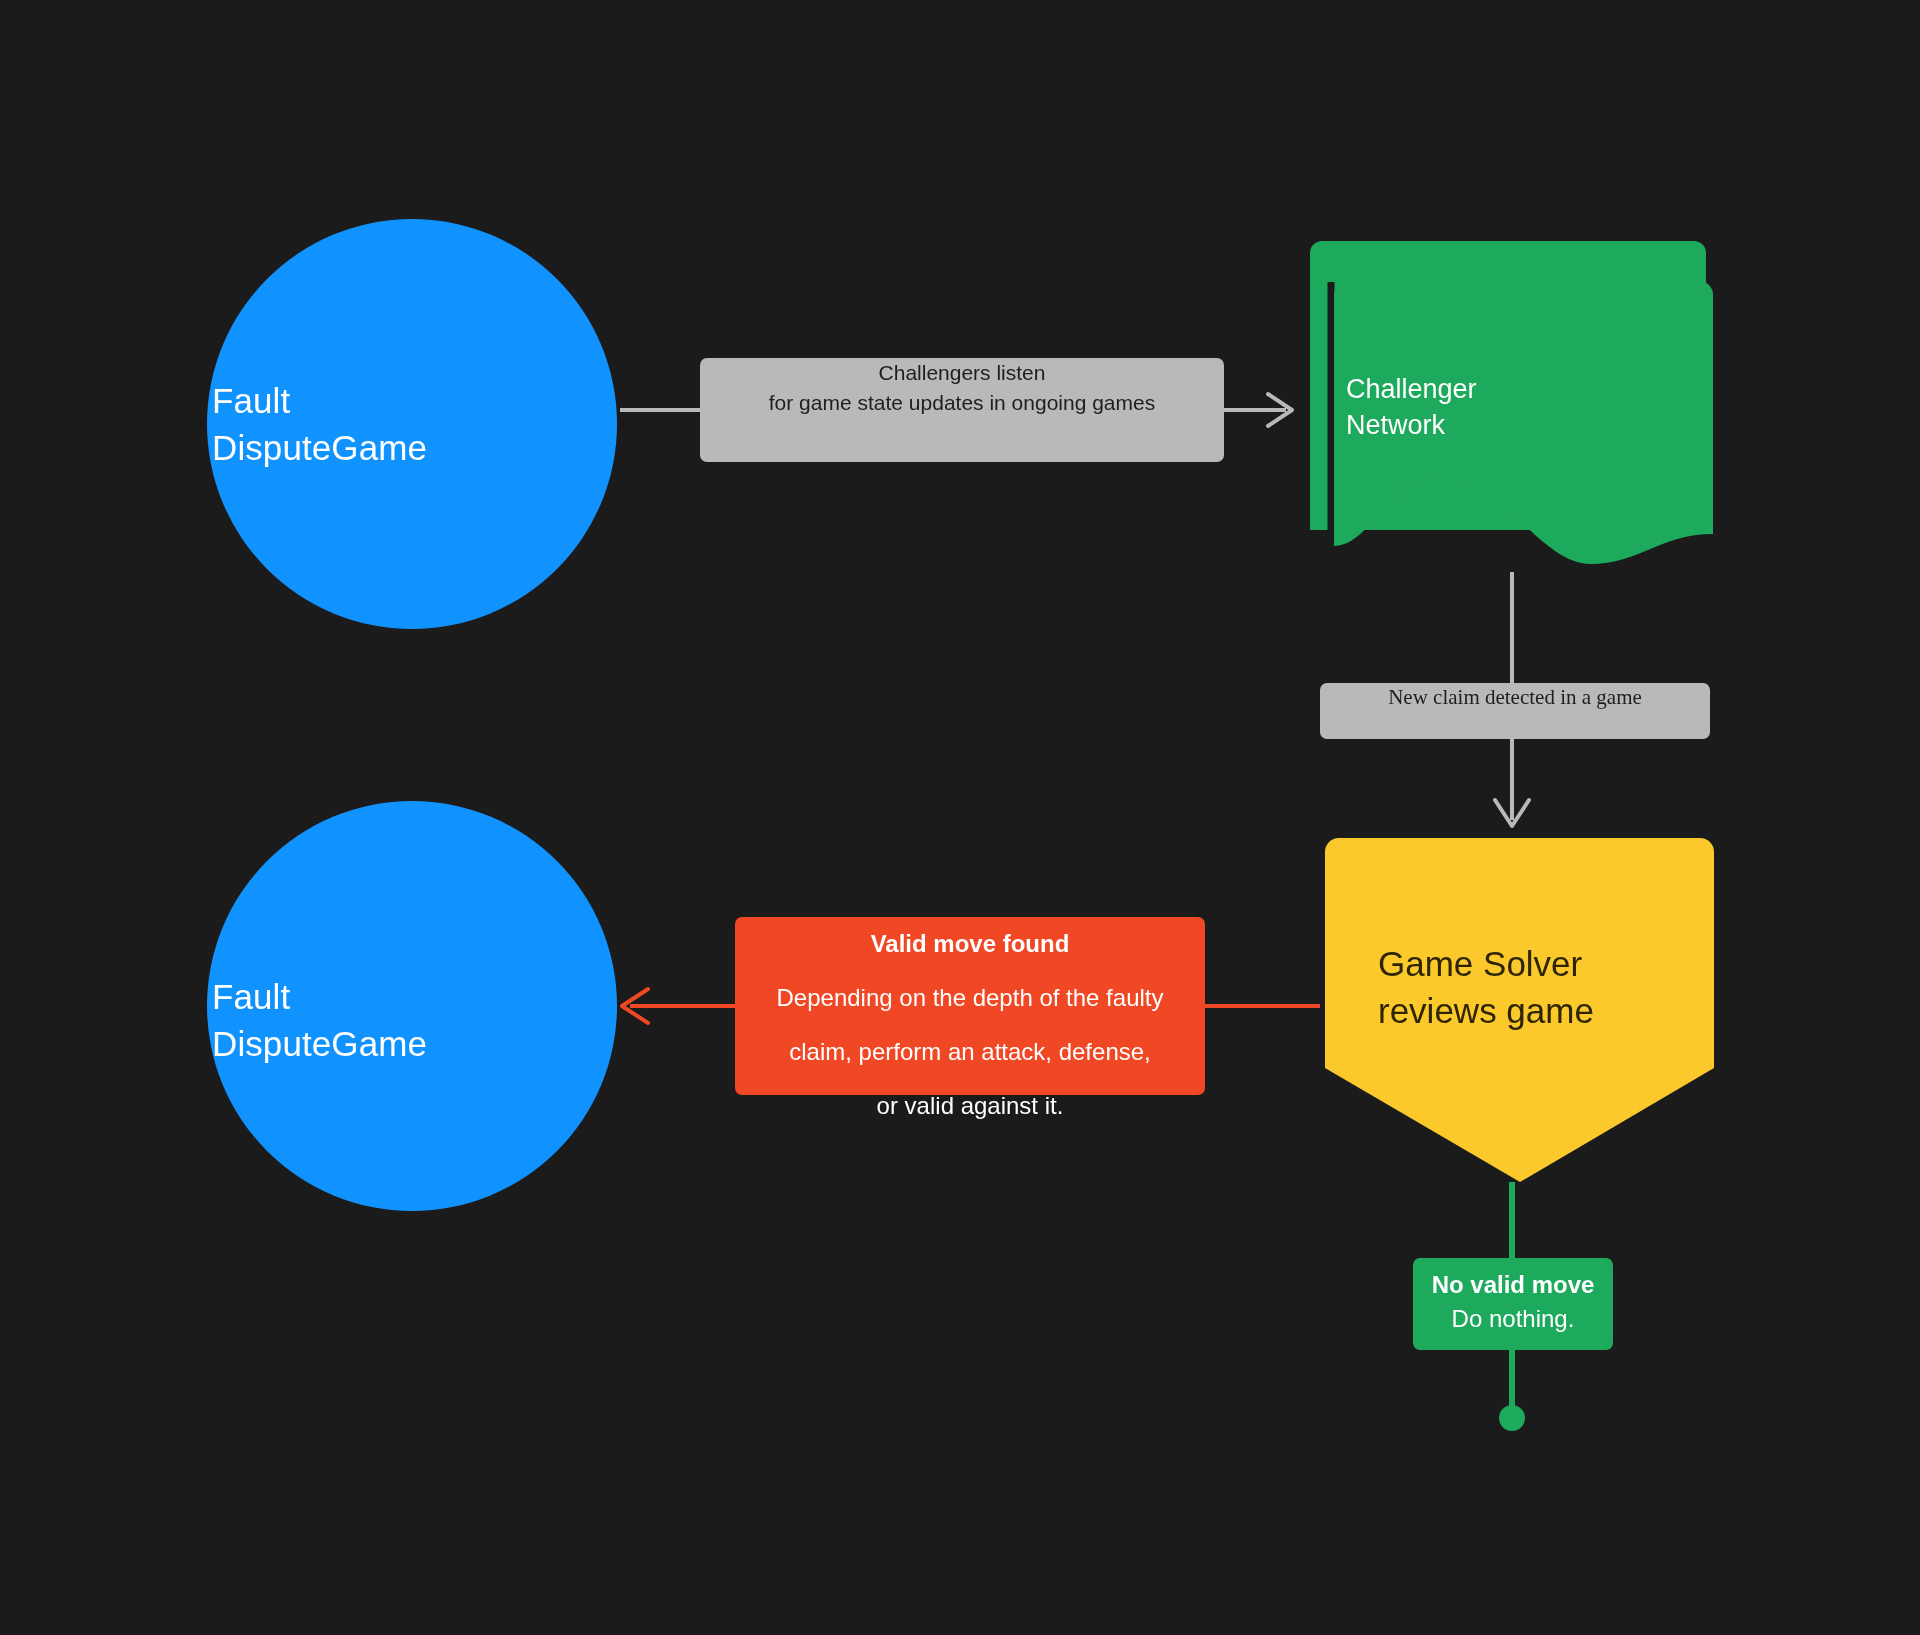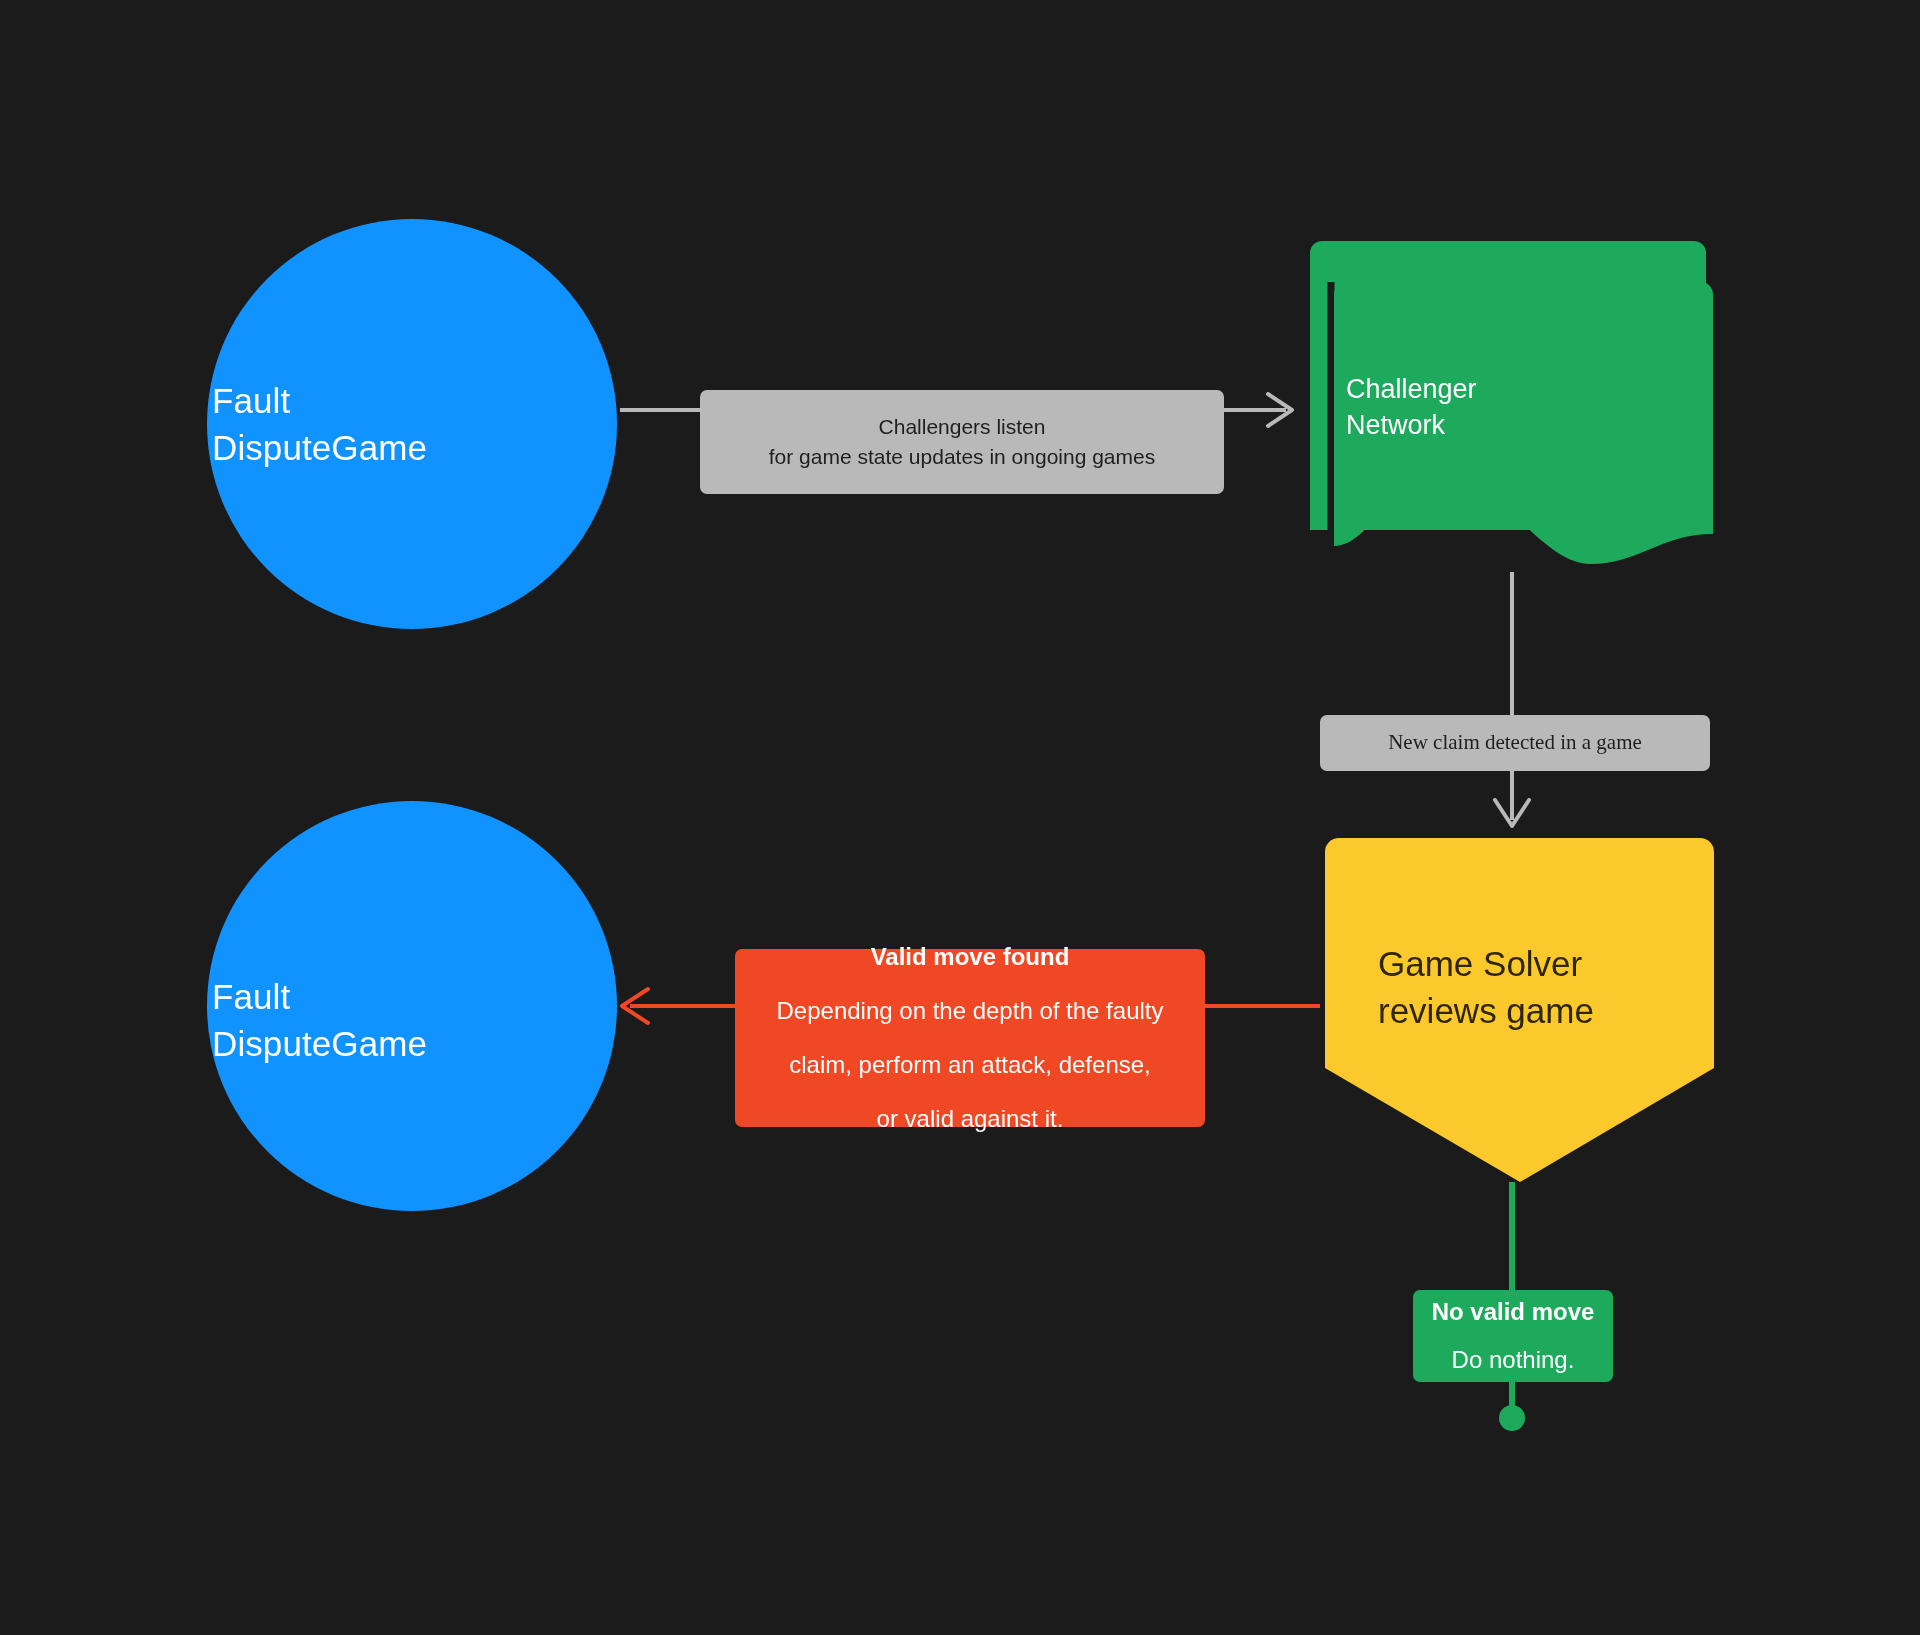--- a/index.html
+++ b/index.html
@@ -56,25 +56,24 @@
     font-size: 35px;
   }
 
   
   .edge-label {
     position: absolute;
     box-sizing: border-box;
     display: flex;
     flex-direction: column;
     align-items: center;
-    justify-content: center;
+    justify-content: flex-start;
     text-align: center;
     border-radius: 7px;
     line-height: 1.42;
-    margin-top: 32px;
   }
   .edge-label .ln { display: block; white-space: pre; }
 
   .edge-label.gray {
     background: #b9b9b9;
     color: #1f1f1f;
     font-size: 21px;
   }
   .edge-label.red {
     background: #f04824;
@@ -158,18 +157,18 @@
     <span class="ln">New claim detected in a game</span>
   </div>
 
   <div class="edge-label red" style="left:735px; top:917px; width:470px; height:178px;">
     <span class="ln bold">Valid move found</span>
     <span class="ln">Depending on the depth of the faulty</span>
     <span class="ln">claim, perform an attack, defense,</span>
     <span class="ln">or valid against it.</span>
   </div>
 
-  <div class="edge-label green" style="left:1413px; top:1258px; width:200px; height:92px;gap:13px;">
+  <div class="edge-label green" style="left:1413px; top:1258px; width:200px; height:92px;">
     <span class="ln bold">No valid move</span>
     <span class="ln">Do nothing.</span>
   </div>
 
 </div>
 
 </body></html>

